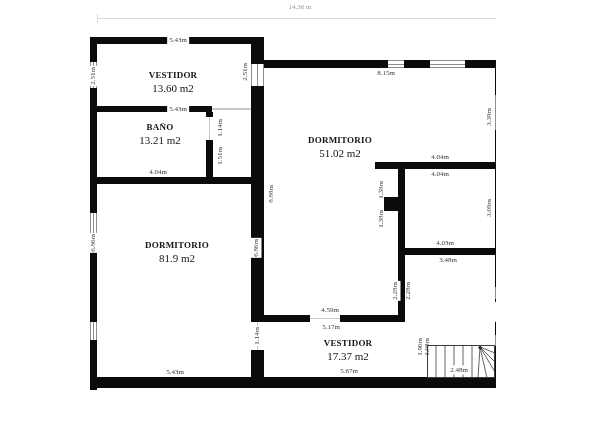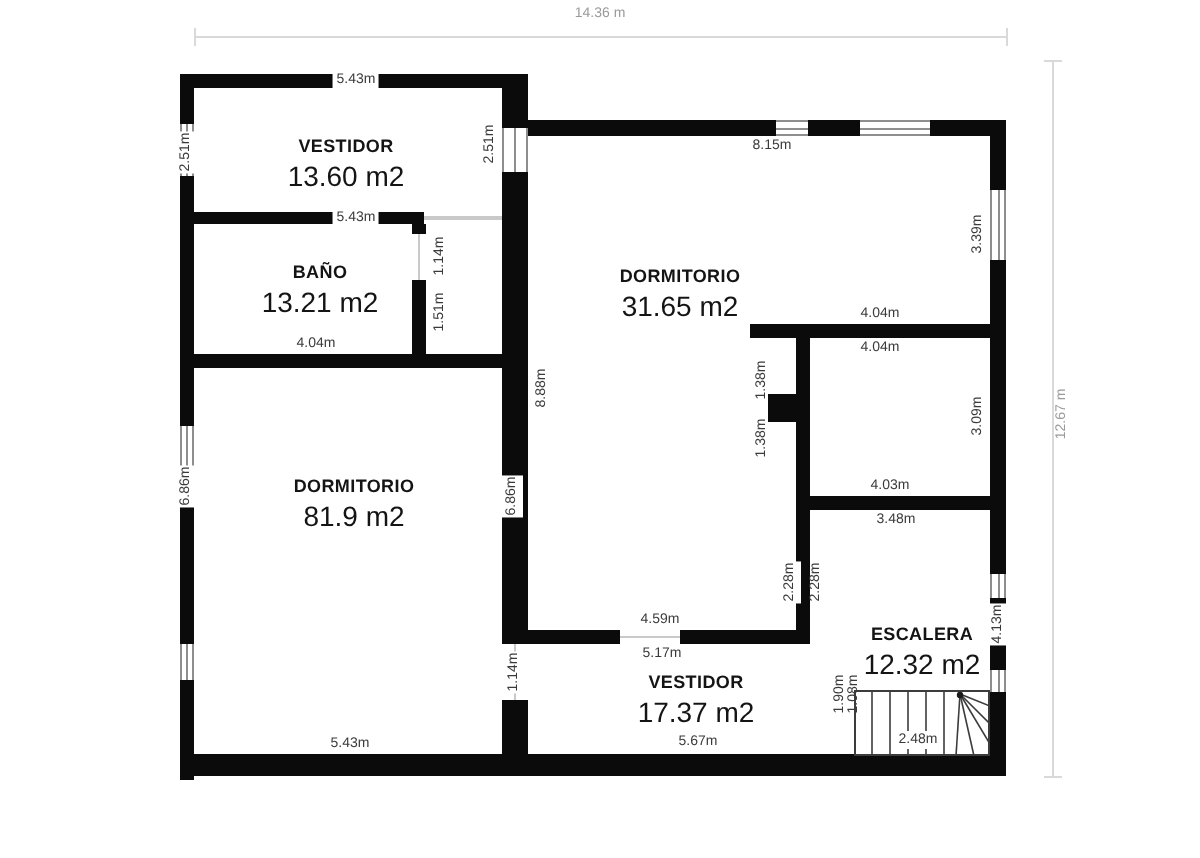--- a/index.html
+++ b/index.html
@@ -1,18 +1,18 @@
 <!DOCTYPE html>
 <html><head>
 <meta charset="utf-8">
 <style>
   html,body{margin:0;padding:0;background:#ffffff;}
   .canvas{
-    position:relative;width:600px;height:429px;background:#ffffff;overflow:hidden;
-    font-family:Liberation Sans, sans-serif;
+    position:relative;width:496px;height:429px;background:#ffffff;overflow:hidden;
+    font-family:Liberation Serif, serif;
   }
   .wall{position:absolute;background:#0b0b0b;}
   .blackbox{position:absolute;background:#0b0b0b;}
   
   .win-v{position:absolute;background:#fff;border-left:1px solid #8e8e8e;border-right:1px solid #8e8e8e;box-sizing:border-box;}
   .win-v::after{content:"";position:absolute;top:0;bottom:0;left:50%;width:1px;margin-left:-0.5px;background:#8e8e8e;}
   .win-h{position:absolute;background:#fff;border-top:1px solid #8e8e8e;border-bottom:1px solid #8e8e8e;box-sizing:border-box;}
   .win-h::after{content:"";position:absolute;left:0;right:0;top:50%;height:1px;margin-top:-0.5px;background:#8e8e8e;}
   
   .door-v{position:absolute;background:#fff;}
@@ -23,21 +23,21 @@
   .dim{
     position:absolute;font-size:7px;line-height:1;color:#3a3a3a;white-space:nowrap;
     transform:translate(-50%,-50%);z-index:5;
   }
   .dim.rot{writing-mode:vertical-rl;transform:translate(-50%,-50%) rotate(180deg);}
   .dim.onwall{background:#ffffff;padding:1px 2px;}
   .dim.gray{color:#9a9a9a;}
   
   .room-label{position:absolute;transform:translate(-50%,-50%);text-align:center;color:#141414;z-index:4;}
   .room-name{font-weight:bold;font-size:9px;letter-spacing:0.2px;white-space:nowrap;}
-  .room-area{font-size:14px;margin-top:2px;white-space:nowrap;}
+  .room-area{font-size:11px;margin-top:2px;white-space:nowrap;}
   
   .dimline{position:absolute;background:#d9d9d9;}
   .stairs{position:absolute;z-index:3;}
 </style>
 </head>
 <body>
 
 <div class="canvas">
 
   <div class="dimline" style="left:97px;top:18px;width:406px;height:1px"></div>
@@ -97,39 +97,35 @@
     <line x1="53" y1="2" x2="68" y2="27" stroke="#3c3c3c" stroke-width="0.8"></line>
     <line x1="53" y1="2" x2="60" y2="33" stroke="#3c3c3c" stroke-width="0.8"></line>
     <line x1="53" y1="2" x2="51" y2="33" stroke="#3c3c3c" stroke-width="0.8"></line>
     <circle cx="53" cy="2.5" r="1.6" fill="#1a1a1a"></circle>
   </svg>
 
   <div class="room-label" style="left:173px;top:82px">
     <div class="room-name">VESTIDOR</div>
     <div class="room-area">13.60 m2</div>
   </div>
-  <div class="room-label" style="left:160px;top:145px">
+  <div class="room-label" style="left:160px;top:134px">
     <div class="room-name">BAÑO</div>
     <div class="room-area">13.21 m2</div>
   </div>
   <div class="room-label" style="left:340px;top:147px">
     <div class="room-name">DORMITORIO</div>
-    <div class="room-area">31.65 m2</div>
+    <div class="room-area">51.02 m2</div>
   </div>
   <div class="room-label" style="left:177px;top:252px">
     <div class="room-name">DORMITORIO</div>
     <div class="room-area">81.9 m2</div>
   </div>
   <div class="room-label" style="left:348px;top:350px">
     <div class="room-name">VESTIDOR</div>
     <div class="room-area">17.37 m2</div>
-  </div>
-  <div class="room-label" style="left:461px;top:326px">
-    <div class="room-name">ESCALERA</div>
-    <div class="room-area">12.32 m2</div>
   </div>
 
   <span class="dim onwall" style="left:178px;top:40px">5.43m</span>
   <span class="dim onwall" style="left:178px;top:109px">5.43m</span>
   <span class="dim rot onwall" style="left:93px;top:76px">2.51m</span>
   <span class="dim rot" style="left:245px;top:72px">2.51m</span>
   <span class="dim" style="left:158px;top:172px">4.04m</span>
   <span class="dim rot" style="left:220px;top:128px">1.14m</span>
   <span class="dim rot" style="left:220px;top:156px">1.51m</span>
   <span class="dim" style="left:386px;top:73px">8.15m</span>

